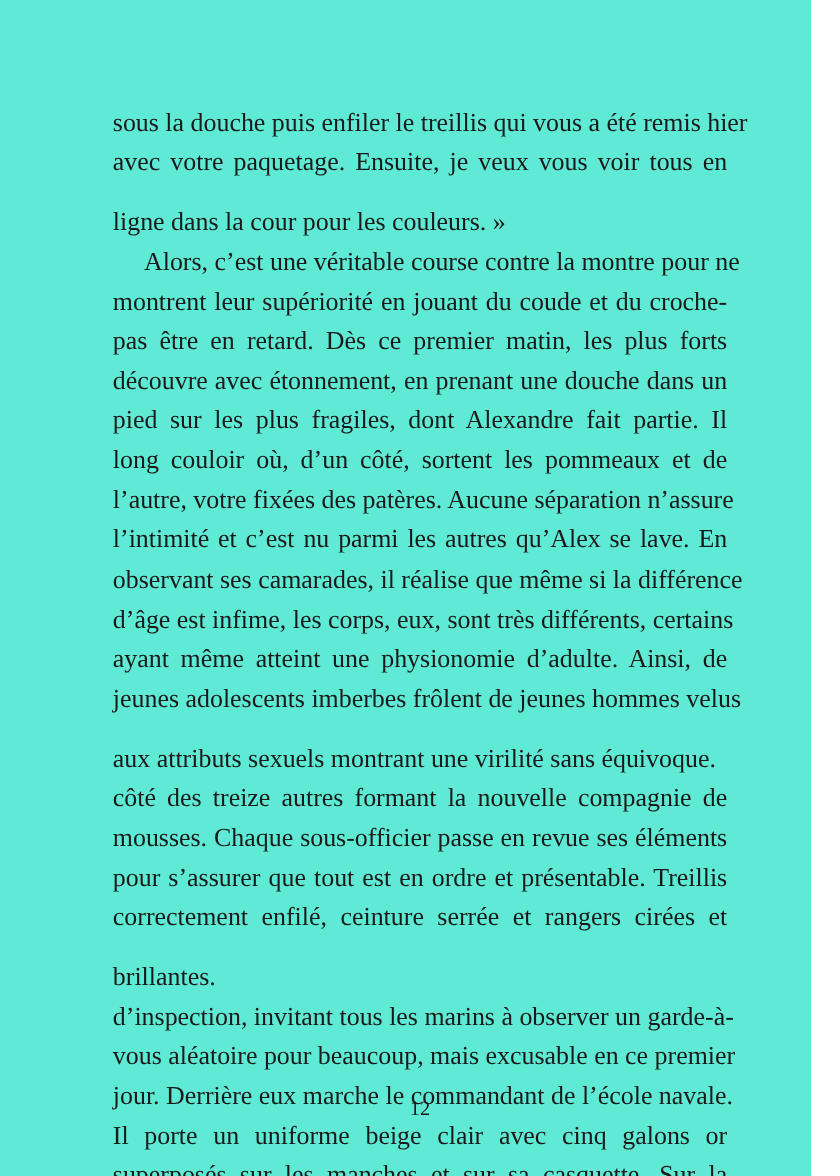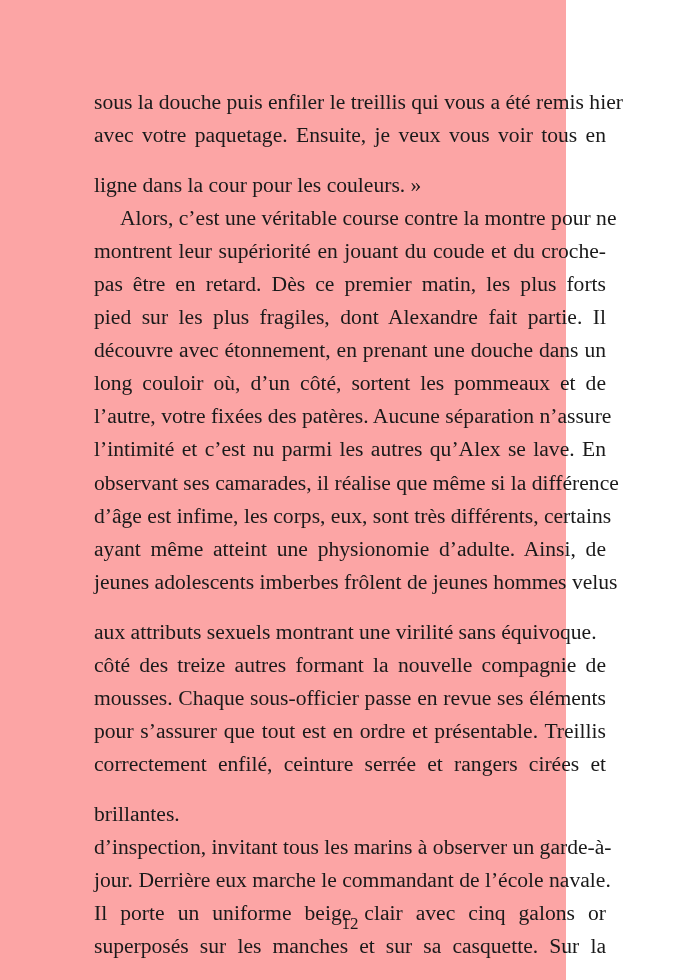--- a/index.html
+++ b/index.html
@@ -10,23 +10,23 @@
     body {
       width: 700px;
       height: 980px;
       position: relative;
       overflow: hidden;
     }
     .page {
       position: absolute;
       left: 0;
       top: 0;
-      width: 566px;
+      width: 676px;
       height: 980px;
-      background: #fca5a5;
+      background: #5eead4;
     }
     .text-block {
       position: absolute;
       left: 94px;
       top: 86px;
       width: 512px;
       font-family: "Liberation Serif", "DejaVu Serif", serif;
       font-size: 21.6px;
       line-height: 33.05px;
       color: #1a1a1a;
@@ -85,42 +85,43 @@
     <p class="para no-indent">
       <span class="line first">sous la douche puis enfiler le treillis qui vous a été remis hier</span>
       <span class="line">avec votre paquetage. Ensuite, je veux vous voir tous en</span>
       <span class="line last">ligne dans la cour pour les couleurs. »</span>
     </p>
 
     <p class="para">
       <span class="line first">Alors, c’est une véritable course contre la montre pour ne</span>
       <span class="line">montrent leur supériorité en jouant du coude et du croche-</span>
       <span class="line">pas être en retard. Dès ce premier matin, les plus forts</span>
+      <span class="line">découvre avec étonnement, en prenant une douche dans un</span>
       <span class="line">pied sur les plus fragiles, dont Alexandre fait partie. Il</span>
-      <span class="line">découvre avec étonnement, en prenant une douche dans un</span>
       <span class="line">long couloir où, d’un côté, sortent les pommeaux et de</span>
       <span class="line">l’autre, votre fixées des patères. Aucune séparation n’assure</span>
       <span class="line">l’intimité et c’est nu parmi les autres qu’Alex se lave. En</span>
       <span class="line">observant ses camarades, il réalise que même si la différence</span>
       <span class="line">d’âge est infime, les corps, eux, sont très différents, certains</span>
       <span class="line">ayant même atteint une physionomie d’adulte. Ainsi, de</span>
       <span class="line">jeunes adolescents imberbes frôlent de jeunes hommes velus</span>
       <span class="line last">aux attributs sexuels montrant une virilité sans équivoque.</span>
     </p>
 
     <p class="para">
       <span class="line">côté des treize autres formant la nouvelle compagnie de</span>
       <span class="line">mousses. Chaque sous-officier passe en revue ses éléments</span>
       <span class="line">pour s’assurer que tout est en ordre et présentable. Treillis</span>
       <span class="line">correctement enfilé, ceinture serrée et rangers cirées et</span>
       <span class="line last">brillantes.</span>
     </p>
 
     <p class="para">
       <span class="line">d’inspection, invitant tous les marins à observer un garde-à-</span>
+      <span class="line">vous aléatoire pour beaucoup, mais excusable en ce premier</span>
       <span class="line">jour. Derrière eux marche le commandant de l’école navale.</span>
       <span class="line">Il porte un uniforme beige clair avec cinq galons or</span>
       <span class="line">superposés sur les manches et sur sa casquette. Sur la</span>
     </p>
 
   </div>
 
   <div class="page-number">12</div>
 </div>
 

